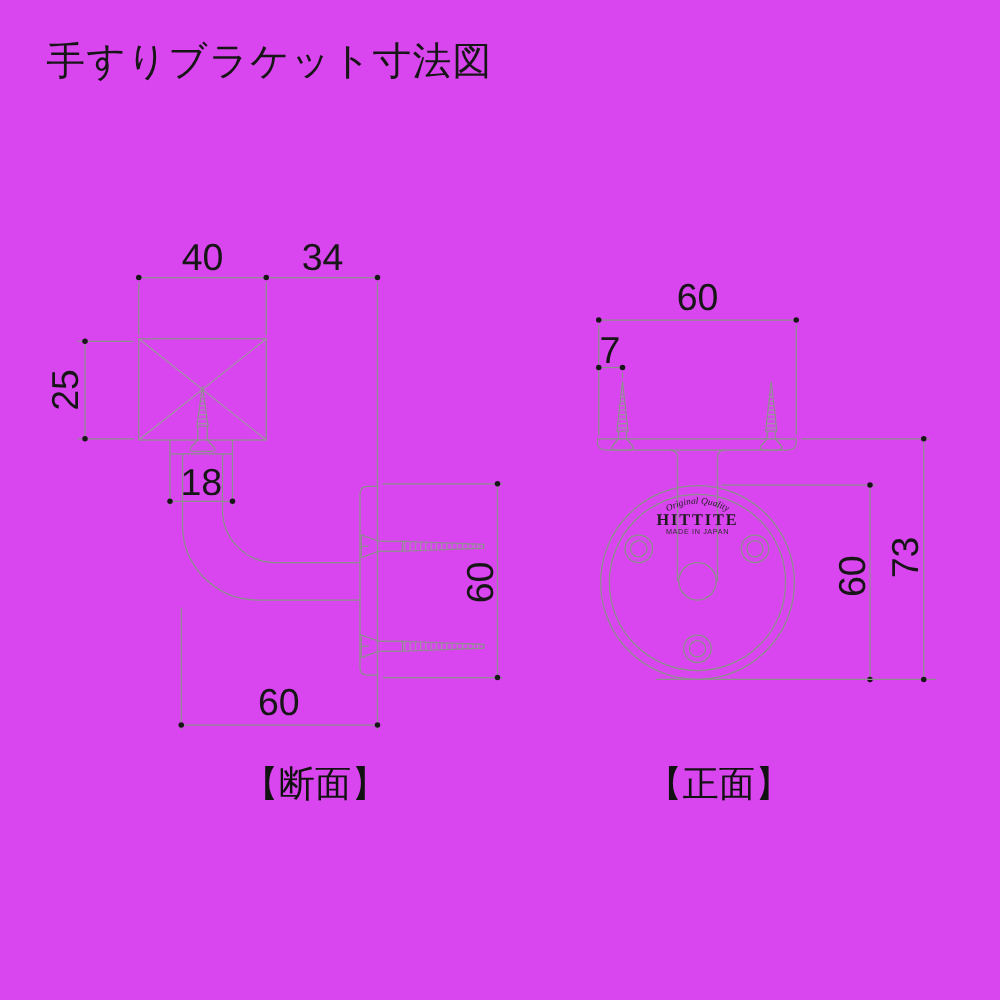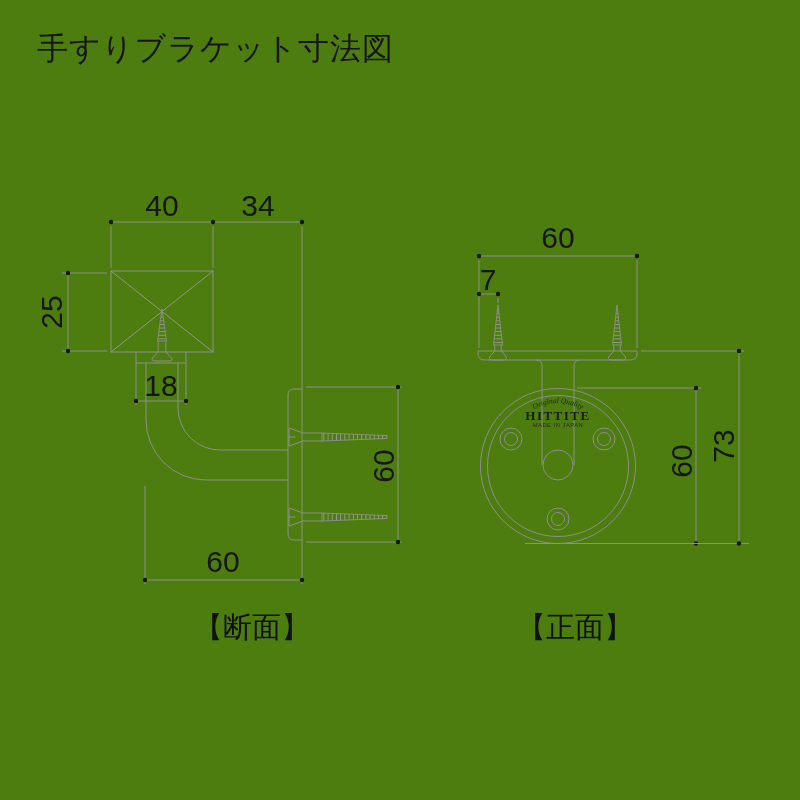--- a/index.html
+++ b/index.html
@@ -1,16 +1,16 @@
 <!DOCTYPE html>
 <html><head>
 <meta charset="utf-8">
 <style>
   html,body{margin:0;padding:0;background:#ffffff;}
-  .page{position:relative;width:800px;height:800px;background:#4d7c0f;overflow:hidden;
+  .page{position:relative;width:800px;height:800px;background:#d946ef;overflow:hidden;
         font-family:"Liberation Sans",sans-serif;}
   .title{position:absolute;left:37px;top:28px;font-size:31px;color:#161616;
          letter-spacing:1px;font-family:"Liberation Sans",sans-serif;}
   svg{position:absolute;left:0;top:0;}
   .ln{stroke:#8e8e8e;stroke-width:1;fill:none;}
   .lnthin{stroke:#9a9a9a;stroke-width:0.9;fill:none;}
   .dot{fill:#161616;stroke:none;}
   .dimtxt{font-family:"Liberation Sans",sans-serif;font-size:30px;fill:#161616;}
   .cap{font-family:"Liberation Sans",sans-serif;font-size:29px;fill:#111111;}
   .logo-script{font-family:"Liberation Serif",serif;font-style:italic;font-size:7.5px;fill:#222222;}

